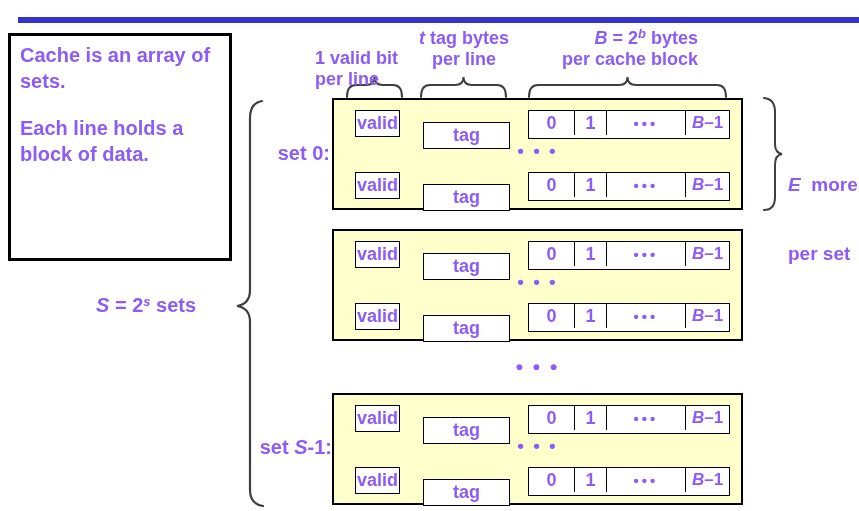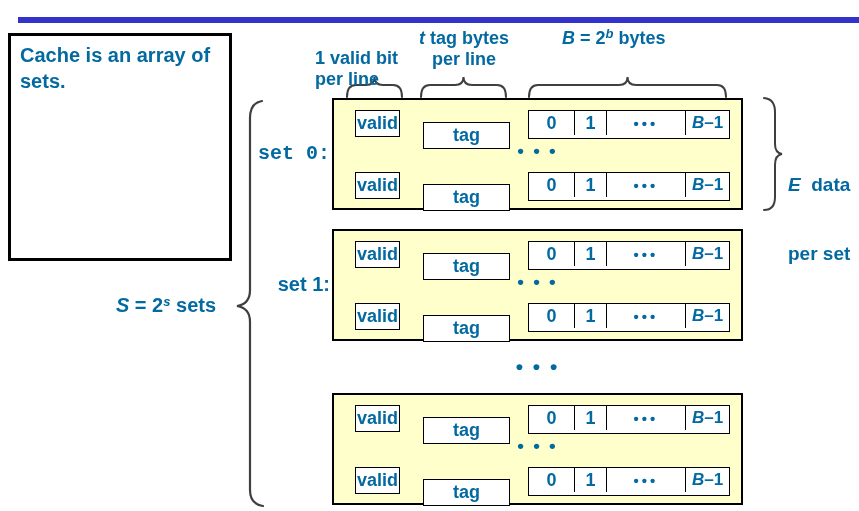--- a/index.html
+++ b/index.html
@@ -1,18 +1,18 @@
 <!DOCTYPE html>
 <html><head>
 <meta charset="utf-8">
 <style>
   html,body{margin:0;padding:0;background:#fff;}
   .page{
     position:relative;width:859px;height:511px;background:#ffffff;
-    font-family:"Liberation Sans", sans-serif;font-weight:bold;color:#0369a1;
+    font-family:"Liberation Sans", sans-serif;font-weight:bold;color:#8b5cf6;
     overflow:hidden;
   }
   .top-rule{position:absolute;left:18px;top:17px;width:841px;height:6px;background:#3333CC;}
   .note-box{
     position:absolute;left:8px;top:33px;width:224px;height:228px;
     border:3px solid #000;box-sizing:border-box;padding:6px 8px 0 9px;
     font-size:20px;line-height:26px;
   }
   .note-box p{margin:0 0 21px 0;}
   .col-label{position:absolute;font-size:18px;line-height:21px;white-space:nowrap;}
@@ -54,38 +54,39 @@
     font-size:19px;letter-spacing:2px;white-space:pre;
   }
   .between-dots{
     position:absolute;left:332px;width:411px;top:355px;text-align:center;
     font-size:21px;letter-spacing:2px;white-space:pre;
   }
   .set-label{
     position:absolute;left:230px;width:100px;text-align:right;
     font-size:20px;white-space:nowrap;
   }
-  .set-label-0{top:142px;font-family:Liberation Mono, monospace;}
+  .set-label-0{top:142px;}
   .set-label-1{top:273px;}
   .set-label-2{top:436px;left:228px;width:104px;}
   .sets-label{
-    position:absolute;left:96px;width:140px;top:294px;text-align:center;
+    position:absolute;left:96px;width:140px;top:294px;text-align:left;
     font-size:20px;white-space:pre;
   }
   .lines-label{position:absolute;left:788px;top:127px;font-size:19px;line-height:23px;white-space:pre;}
 </style>
 </head>
 <body>
 
 <div class="page">
 
   <div class="top-rule"></div>
 
   <div class="note-box">
     <p>Cache is an array of sets.</p>
+    <p>Each line holds a block of data.</p>
   </div>
 
   <svg class="braces" viewBox="0 0 859 511">
     <path d="M 347 97 Q 347 85 356 85 L 366 85 Q 374.5 85 374.5 77 Q 374.5 85 383 85 L 393 85 Q 402 85 402 97"></path>
     <path d="M 421 97 Q 421 85 430 85 L 455 85 Q 463.5 85 463.5 77 Q 463.5 85 472 85 L 497 85 Q 506 85 506 97"></path>
     <path d="M 529 97 Q 529 85 538 85 L 619 85 Q 627.5 85 627.5 77 Q 627.5 85 636 85 L 717 85 Q 726 85 726 97"></path>
     <path class="big" d="M 262 101 Q 250 103 250 118 L 250 290 Q 250 304 237 306 Q 250 308 250 322 L 250 490 Q 250 504 263 506"></path>
     <path d="M 764 98 Q 775 99 775 112 L 775 144 Q 775 153 782 154 Q 775 155 775 165 L 775 197 Q 775 210 764 210"></path>
   </svg>
 
@@ -94,20 +95,21 @@
     <div>per line</div>
   </div>
 
   <div class="col-label tag-label">
     <div><i>t</i><span> tag bytes</span></div>
     <div>per line</div>
   </div>
 
   <div class="col-label block-label">
     <div><i>B</i><span> = 2</span><sup><i>b</i></sup><span> bytes</span></div>
+    <div>per cache block</div>
   </div>
 
   <div class="set-label set-label-0"><span>set </span><i></i><span>0:</span></div>
   <div class="set-box" style="top:98px">
     <div class="line-row row1">
       <div class="fieldbox vbox">valid</div>
       <div class="fieldbox tbox">tag</div>
       <div class="block">
         <div class="bc c0">0</div>
         <div class="bc c1">1</div>
@@ -127,21 +129,20 @@
         <div class="bc c1">1</div>
         <div class="bc cd">•••</div>
         <div class="bc cb">
             <i>B</i>
             <span>–1</span>
           </div>
       </div>
     </div>
   </div>
 
-  <div class="set-label set-label-1"><span>set </span><i></i><span>1:</span></div>
   <div class="set-box" style="top:229px">
     <div class="line-row row1">
       <div class="fieldbox vbox">valid</div>
       <div class="fieldbox tbox">tag</div>
       <div class="block">
         <div class="bc c0">0</div>
         <div class="bc c1">1</div>
         <div class="bc cd">•••</div>
         <div class="bc cb">
             <i>B</i>
@@ -160,20 +161,21 @@
         <div class="bc cb">
             <i>B</i>
             <span>–1</span>
           </div>
       </div>
     </div>
   </div>
 
   <div class="between-dots">• • •</div>
 
+  <div class="set-label set-label-2"><span>set </span><i>S</i><span>-1:</span></div>
   <div class="set-box" style="top:393px">
     <div class="line-row row1">
       <div class="fieldbox vbox">valid</div>
       <div class="fieldbox tbox">tag</div>
       <div class="block">
         <div class="bc c0">0</div>
         <div class="bc c1">1</div>
         <div class="bc cd">•••</div>
         <div class="bc cb">
             <i>B</i>
@@ -193,17 +195,17 @@
             <i>B</i>
             <span>–1</span>
           </div>
       </div>
     </div>
   </div>
 
   <div class="sets-label"><i>S</i><span> = 2</span><sup><i>s</i></sup><span> sets</span></div>
 
   <div class="lines-label">
-    <div><i>E</i><span>  data</span></div>
+    <div><i>E</i><span>  more</span></div>
     <div>per set</div>
   </div>
 
 </div>
 
 </body></html>

